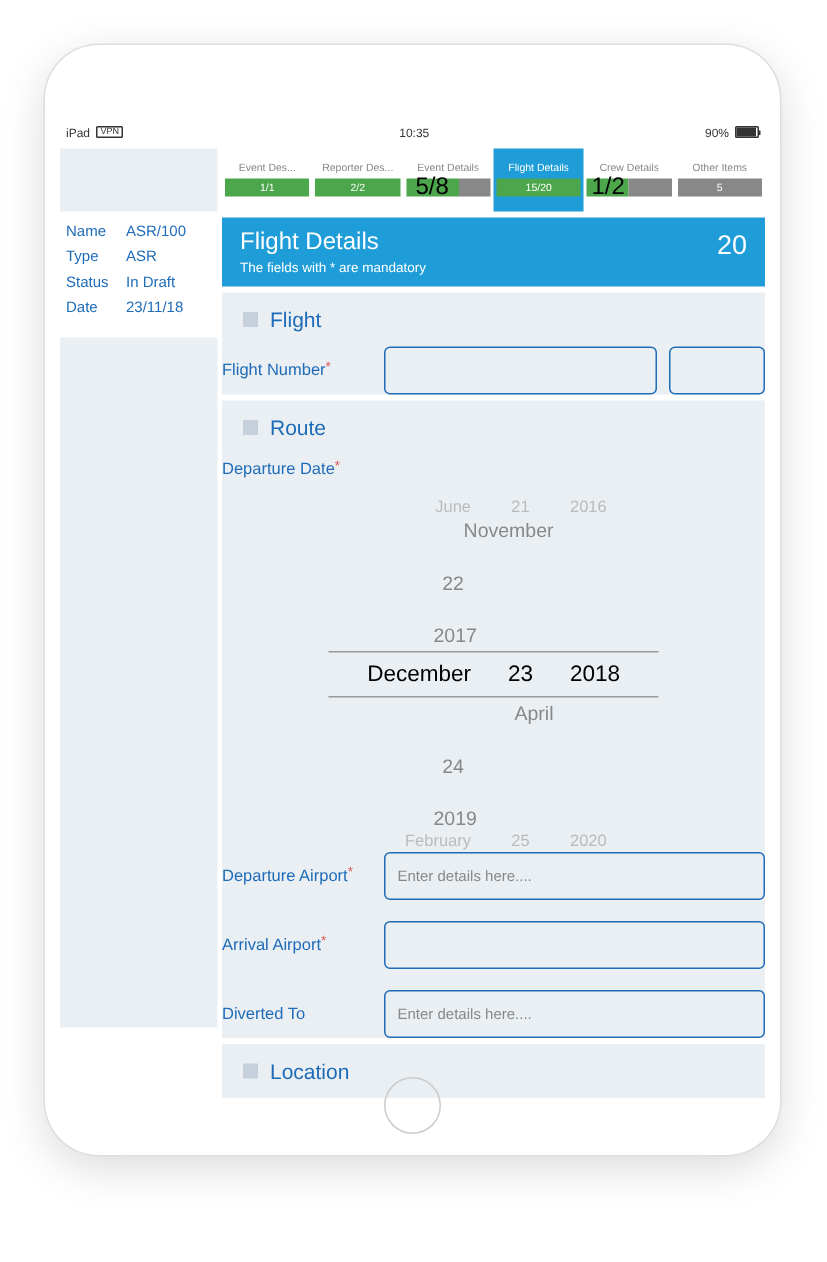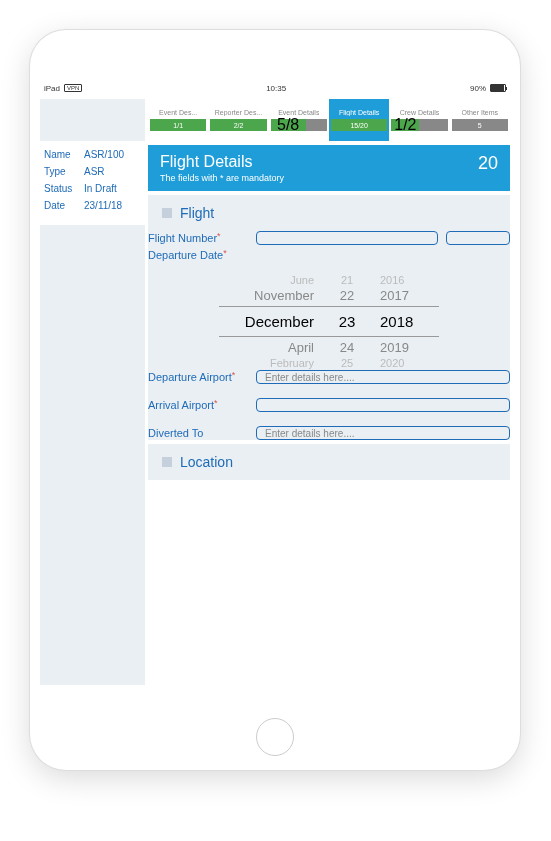--- a/index.html
+++ b/index.html
@@ -83,30 +83,30 @@
   color:#1e6bb8; font-size:14px;
 }
 .sq { width:10px; height:10px; background:#c5d0dc; }
 
 .form-panel { background:#eaeff3; margin-top:0; }
 .form-row { display:flex; align-items:center; gap:8px; margin-bottom:14px; }
 .form-row:last-child { margin-bottom:0; }
 .form-label { color:#1e6bb8; font-size:11px; width:100px; position:relative;}
 .form-label .ast { color:#d9534f; position:relative; top:-3px; font-size:9px;}
 .input-box {
-  border:1.5px solid #1e6bb8; border-radius:4px; height:14px; flex:1;
+  border:1.5px solid #1e6bb8; border-radius:4px; height:32px; flex:1;
   padding:0 8px; font-size:10px; color:#888; display:flex; align-items:center;
   background:#eaeff3;
 }
 .input-narrow { width:64px; flex:none; }
 
 .date-picker { margin-top:10px; }
 .picker-rows { display:flex; flex-direction:column; align-items:center; }
 .picker-row { display:flex; gap:20px; font-size:11px; color:#bbb; padding:1px 0;}
-.picker-row.near { color:#888; font-size:13px; }
+.picker-row.near { color:#888; font-size:13px;flex-direction:column; }
 .picker-row.selected { color:#000; font-size:15px; padding:4px 0;}
 .picker-row span:nth-child(1){ width:80px; text-align:right;}
 .picker-row span:nth-child(2){ width:26px; text-align:center;}
 .picker-row span:nth-child(3){ width:44px; text-align:left;}
 .picker-line { width:220px; height:1px; background:#999; margin:2px auto;}
 
 .home-button {
   position:absolute; bottom:14px; left:50%; transform:translateX(-50%);
   width:38px; height:38px; border:1px solid #ccc; border-radius:50%;
 }
@@ -204,20 +204,24 @@
       </div>
 
       <div class="form-panel">
         <div class="form-row">
           <span class="form-label"><span>Flight Number</span><span class="ast">*</span></span>
           <div class="input-box"></div>
           <div class="input-box input-narrow"></div>
         </div>
       </div>
 
+      <div class="subsection">
+        <span class="sq"></span>
+        <span>Route</span>
+      </div>
 
       <div class="form-panel">
         <span class="form-label"><span>Departure Date</span><span class="ast">*</span></span>
         <div class="date-picker">
           <div class="picker-rows" id="picker-rows">
               <div class="picker-row ">
                 <span>June</span>
                 <span>21</span>
                 <span>2016</span>
               </div>

